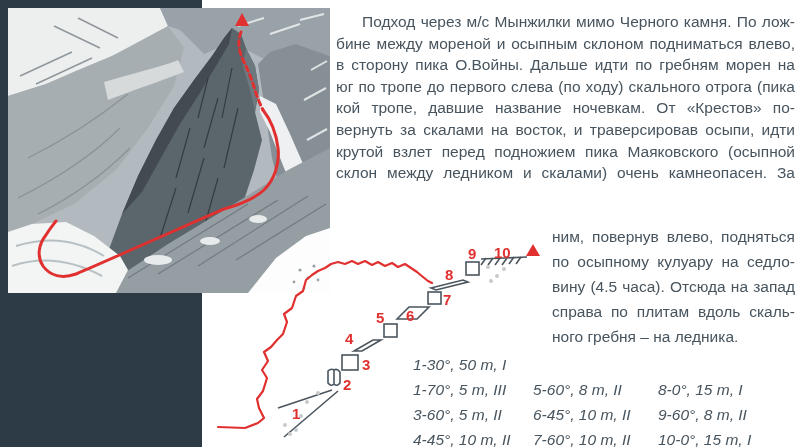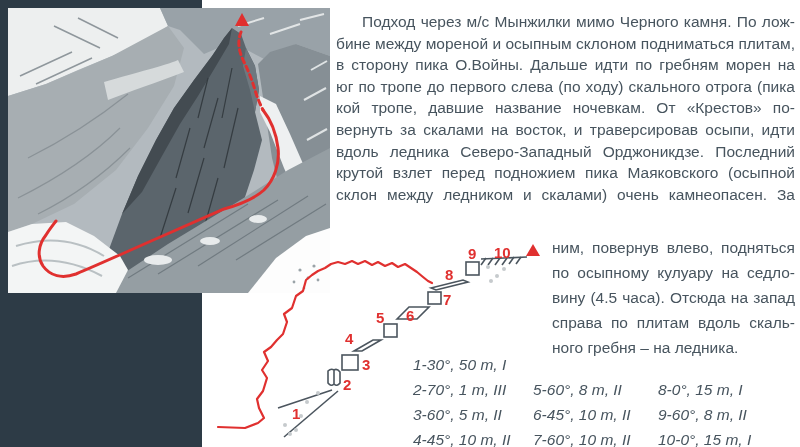--- a/index.html
+++ b/index.html
@@ -4,21 +4,21 @@
 <style>
   html,body{margin:0;padding:0;}
   body{width:800px;height:447px;background:#ffffff;overflow:hidden;
        font-family:"Liberation Sans",sans-serif;}
   #page{position:relative;width:800px;height:447px;background:#ffffff;}
   .teal-band{position:absolute;left:0;top:0;width:202px;height:447px;background:#2d3b46;}
   #photo{position:absolute;left:8px;top:8px;}
   #topo{position:absolute;left:202px;top:232px;}
   .para1{position:absolute;left:336px;top:11px;width:459px;color:#47545e;
          font-size:15.5px;line-height:21.6px;}
-  .para2{position:absolute;left:552px;top:235px;width:243px;color:#47545e;
+  .para2{position:absolute;left:552px;top:224px;width:243px;color:#47545e;
          font-size:15.5px;line-height:25px;}
   .pline{text-align:justify;text-align-last:justify;height:21.6px;overflow:hidden;}
   .para2 .pline{height:25px;}
   .pline.indent{padding-left:26px;}
   .pline.noju{text-align-last:left;}
   .pitchcol{position:absolute;color:#47545e;font-size:15.5px;line-height:25px;}
   #pcol1{left:413px;top:352px;}
   #pcol2{left:533px;top:377px;}
   #pcol3{left:658px;top:377px;}
   .pitch{white-space:nowrap;font-style:italic;}
@@ -74,26 +74,25 @@
     <path d="M0,224 L24,216 58,214 86,228 112,248 120,262 108,285 0,285 Z" fill="#f3f5f5"></path>
     <path d="M8,238 C40,228 70,232 96,248 M4,258 C34,248 64,252 94,268" stroke="#b9c0c3" stroke-width="2" fill="none"></path>
 
     <polygon points="227,18 234,5 241,18" fill="#e0302f"></polygon>
     <path d="M233,24 C229,34 231,44 236,54 C240,62 244,72 247,82 C249,89 252,96 255,102" stroke="#e0302f" stroke-width="3" fill="none" stroke-dasharray="5 4" stroke-linecap="round"></path>
     <path d="M255,102 C263,112 268,124 270,140 C272,156 266,172 256,182 C245,192 230,197 216,201 L150,230 C118,244 92,256 68,266 C54,271 42,268 35,258 C29,249 30,237 38,227 C41,222 45,217 48,213" stroke="#e0302f" stroke-width="3" fill="none" stroke-linecap="round"></path>
   </svg>
 
   <div class="para1">
     <div class="pline indent">Подход через м/с Мынжилки мимо Черного камня. По лож-</div>
-    <div class="pline">бине между мореной и осыпным склоном подниматься плитам,</div>
+    <div class="pline">бине между мореной и осыпным склоном подниматься влево,</div>
     <div class="pline">в сторону пика О.Войны. Дальше идти по гребням морен на</div>
     <div class="pline">юг по тропе до первого слева (по ходу) скального отрога (пика</div>
     <div class="pline">кой тропе, давшие название ночевкам. От «Крестов» по-</div>
     <div class="pline">вернуть за скалами на восток, и траверсировав осыпи, идти</div>
-    <div class="pline">вдоль ледника Северо-Западный Орджоникдзе. Последний</div>
     <div class="pline">крутой взлет перед подножием пика Маяковского (осыпной</div>
     <div class="pline">склон между ледником и скалами) очень камнеопасен. За</div>
   </div>
   <div class="para2">
     <div class="pline">ним, повернув влево, подняться</div>
     <div class="pline">по осыпному кулуару на седло-</div>
     <div class="pline">вину (4.5 часа). Отсюда на запад</div>
     <div class="pline">справа по плитам вдоль скаль-</div>
     <div class="pline noju">ного гребня – на ледника.</div>
   </div>
@@ -155,21 +154,21 @@
       <text class="stnum" x="204" y="89">6</text>
       <text class="stnum" x="241" y="73">7</text>
       <text class="stnum" x="243" y="48">8</text>
       <text class="stnum" x="266" y="27">9</text>
       <text class="stnum" x="292" y="26">10</text>
     </g>
   </svg>
 
   <div class="pitchcol" id="pcol1">
     <div class="pitch">1-30°, 50 m, I</div>
-    <div class="pitch">2-70°, 1 m, III</div>
+    <div class="pitch">1-70°, 5 m, III</div>
     <div class="pitch">3-60°, 5 m, II</div>
     <div class="pitch">4-45°, 10 m, II</div>
   </div>
   <div class="pitchcol" id="pcol2">
     <div class="pitch">5-60°, 8 m, II</div>
     <div class="pitch">6-45°, 10 m, II</div>
     <div class="pitch">7-60°, 10 m, II</div>
   </div>
   <div class="pitchcol" id="pcol3">
     <div class="pitch">8-0°, 15 m, I</div>

